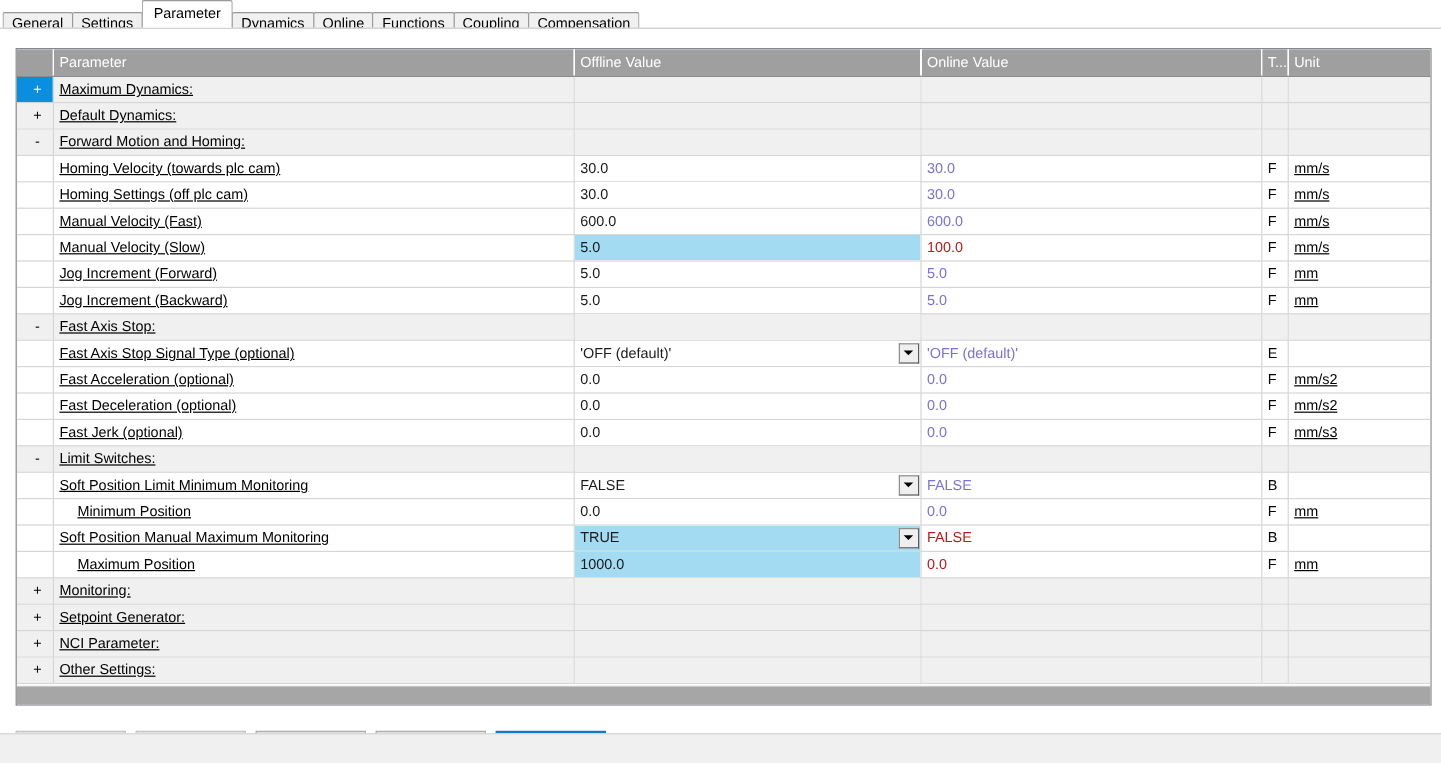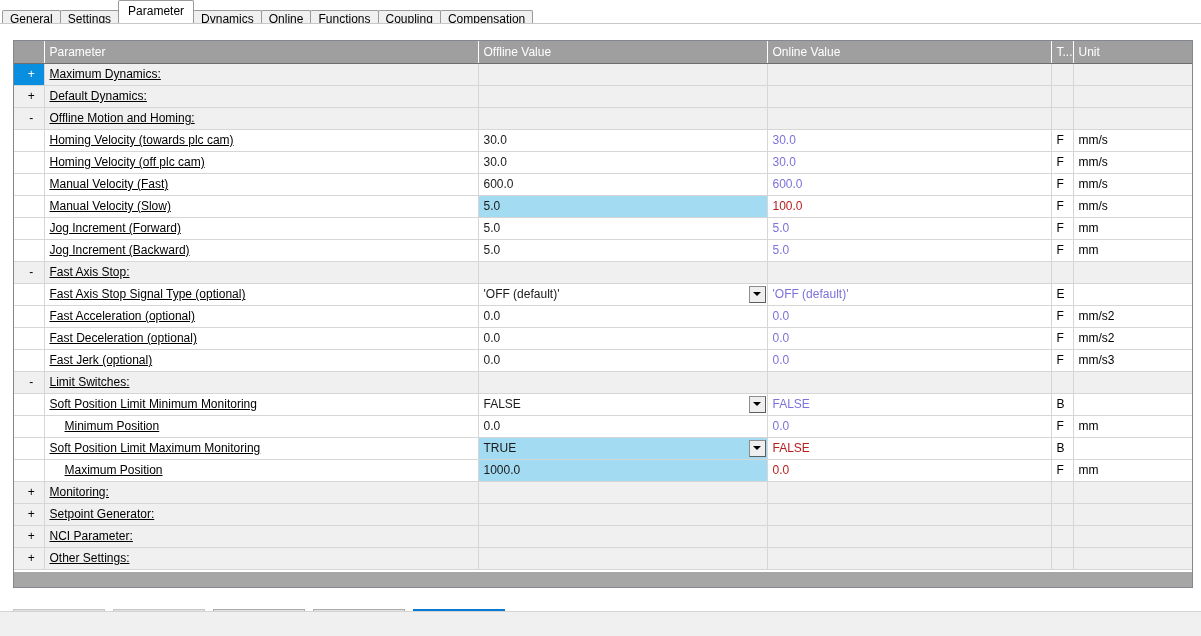--- a/index.html
+++ b/index.html
@@ -100,21 +100,21 @@
   table.grid td {
     height: 22px;
     padding: 0 0 0 5px;
     border-right: 1px solid #d6d6d6;
     border-bottom: 1px solid #d6d6d6;
     white-space: nowrap;
     overflow: hidden;
     vertical-align: middle;
     background: #ffffff;
   }
-  td.last { border-right: none; }
+  td.last { border-right: none; text-decoration: underline; }
 
   
   td.exp {
     text-align: center;
     padding: 0;
     background: #f0f0f0;
     border-right: 1px solid #b4b4b4;
     color: #000;
     font-size: 12px;
     line-height: 21px;
@@ -246,37 +246,37 @@
           <tr class="group">
             <td class="exp">+</td>
             <td class="par">Default Dynamics:</td>
             <td class="off"><span></span></td>
             <td class="onl"></td>
             <td class="typ"></td>
             <td class="uni last"></td>
           </tr>
           <tr class="group">
             <td class="exp">-</td>
-            <td class="par">Offline Motion and Homing:</td>
+            <td class="par">Forward Motion and Homing:</td>
             <td class="off"><span></span></td>
             <td class="onl"></td>
             <td class="typ"></td>
             <td class="uni last"></td>
           </tr>
           <tr class="">
             <td class="exp blank"></td>
             <td class="par">Homing Velocity (towards plc cam)</td>
             <td class="off"><span>30.0</span></td>
             <td class="onl">30.0</td>
             <td class="typ">F</td>
             <td class="uni last">mm/s</td>
           </tr>
           <tr class="">
             <td class="exp blank"></td>
-            <td class="par">Homing Velocity (off plc cam)</td>
+            <td class="par">Homing Settings (off plc cam)</td>
             <td class="off"><span>30.0</span></td>
             <td class="onl">30.0</td>
             <td class="typ">F</td>
             <td class="uni last">mm/s</td>
           </tr>
           <tr class="">
             <td class="exp blank"></td>
             <td class="par">Manual Velocity (Fast)</td>
             <td class="off"><span>600.0</span></td>
             <td class="onl">600.0</td>
@@ -370,21 +370,21 @@
           <tr class="">
             <td class="exp blank"></td>
             <td class="par indent">Minimum Position</td>
             <td class="off"><span>0.0</span></td>
             <td class="onl">0.0</td>
             <td class="typ">F</td>
             <td class="uni last">mm</td>
           </tr>
           <tr class="">
             <td class="exp blank"></td>
-            <td class="par">Soft Position Limit Maximum Monitoring</td>
+            <td class="par">Soft Position Manual Maximum Monitoring</td>
             <td class="off hl"><span>TRUE</span><span class="ddbtn">
                 <span class="caret"></span>
               </span></td>
             <td class="onl changed">FALSE</td>
             <td class="typ">B</td>
             <td class="uni last"></td>
           </tr>
           <tr class="">
             <td class="exp blank"></td>
             <td class="par indent">Maximum Position</td>

